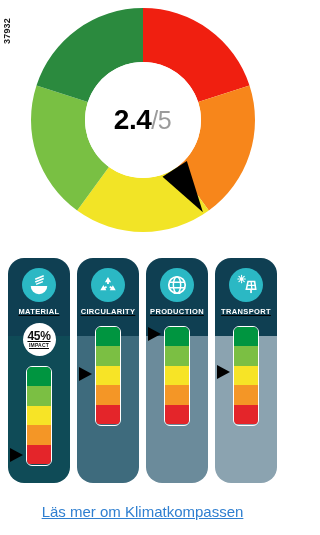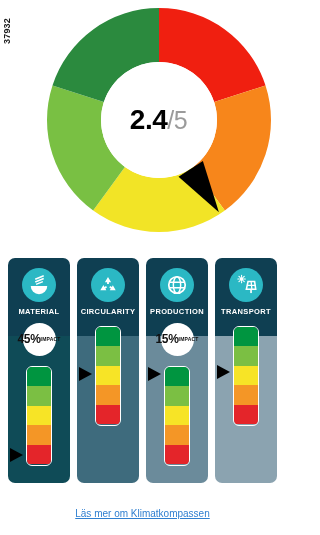--- a/index.html
+++ b/index.html
@@ -38,21 +38,20 @@
     white-space: nowrap;
   }
 
   
   #gauge-wrap {
     position: absolute;
     left: 0;
     top: 4px;
     width: 285px;
     height: 232px;
-    margin-left: 16px;
   }
   #gauge-svg {
     position: absolute;
     left: 50%;
     top: 0;
     transform: translateX(-50%);
     display: block;
   }
   #score-center {
     position: absolute;
@@ -83,25 +82,26 @@
     top: 258px;
     width: 269px;
     height: 225px;
     display: flex;
     justify-content: space-between;
   }
   .card {
     position: relative;
     width: 62px;
     height: 225px;
-    border-radius: 7px;
+    border-radius: 16px;
     overflow: hidden;
     display: flex;
     flex-direction: column;
     align-items: center;
+    text-decoration: underline;
   }
   .card-top-bg,
   .card-bot-bg {
     position: absolute;
     left: 0;
     width: 100%;
   }
   .card-top-bg { top: 0; height: 78px; }
   .card-bot-bg { top: 78px; bottom: 0; }
 
@@ -137,20 +137,21 @@
     white-space: nowrap;
   }
 
   .impact-badge {
     margin-top: 7px;
     width: 33px;
     height: 33px;
     border-radius: 50%;
     background: #ffffff;
     display: flex;
+    flex-direction: column;
     align-items: center;
     justify-content: center;
     line-height: 1;
   }
   .impact-pct {
     font-size: 12px;
     font-weight: bold;
     color: #111111;
     letter-spacing: -0.3px;
   }
@@ -196,21 +197,21 @@
 
   
   #footer-link-wrap {
     position: absolute;
     left: 0;
     bottom: 14px;
     width: 285px;
     text-align: center;
   }
   #footer-link {
-    font-size: 10px;
+    font-size: 15px;
     color: #2f7fd0;
     text-decoration: underline;
     cursor: pointer;
   }
 </style>
 </head>
 <body>
 
 <div id="corner-id">37932</div>
 
@@ -291,24 +292,20 @@
       <div class="card-bot-bg" style="background: rgb(107, 139, 155);"></div>
       <div class="card-inner">
         <div class="card-icon">
           <svg width="22" height="22" viewBox="0 0 24 24">
             <circle cx="12" cy="12" r="9" fill="none" stroke="#ffffff" stroke-width="1.9"></circle>
             <ellipse cx="12" cy="12" rx="4" ry="9" fill="none" stroke="#ffffff" stroke-width="1.6"></ellipse>
             <path d="M3.4 9 H20.6 M3.4 15 H20.6" stroke="#ffffff" stroke-width="1.5" fill="none"></path>
           </svg>
         </div>
         <div class="card-label">PRODUCTION</div>
-        <div class="impact-badge">
-          <div class="impact-pct">15%</div>
-          <div class="impact-word">IMPACT</div>
-        </div>
         <div class="bar-area">
           <div class="bar">
             <div class="band" style="background: rgb(0, 149, 64);"></div>
             <div class="band" style="background: rgb(123, 191, 67);"></div>
             <div class="band" style="background: rgb(247, 228, 38);"></div>
             <div class="band" style="background: rgb(244, 150, 38);"></div>
             <div class="band" style="background: rgb(228, 37, 42);"></div>
           </div>
           <div class="marker" style="top: 8%; left: 2px;"></div>
         </div>

